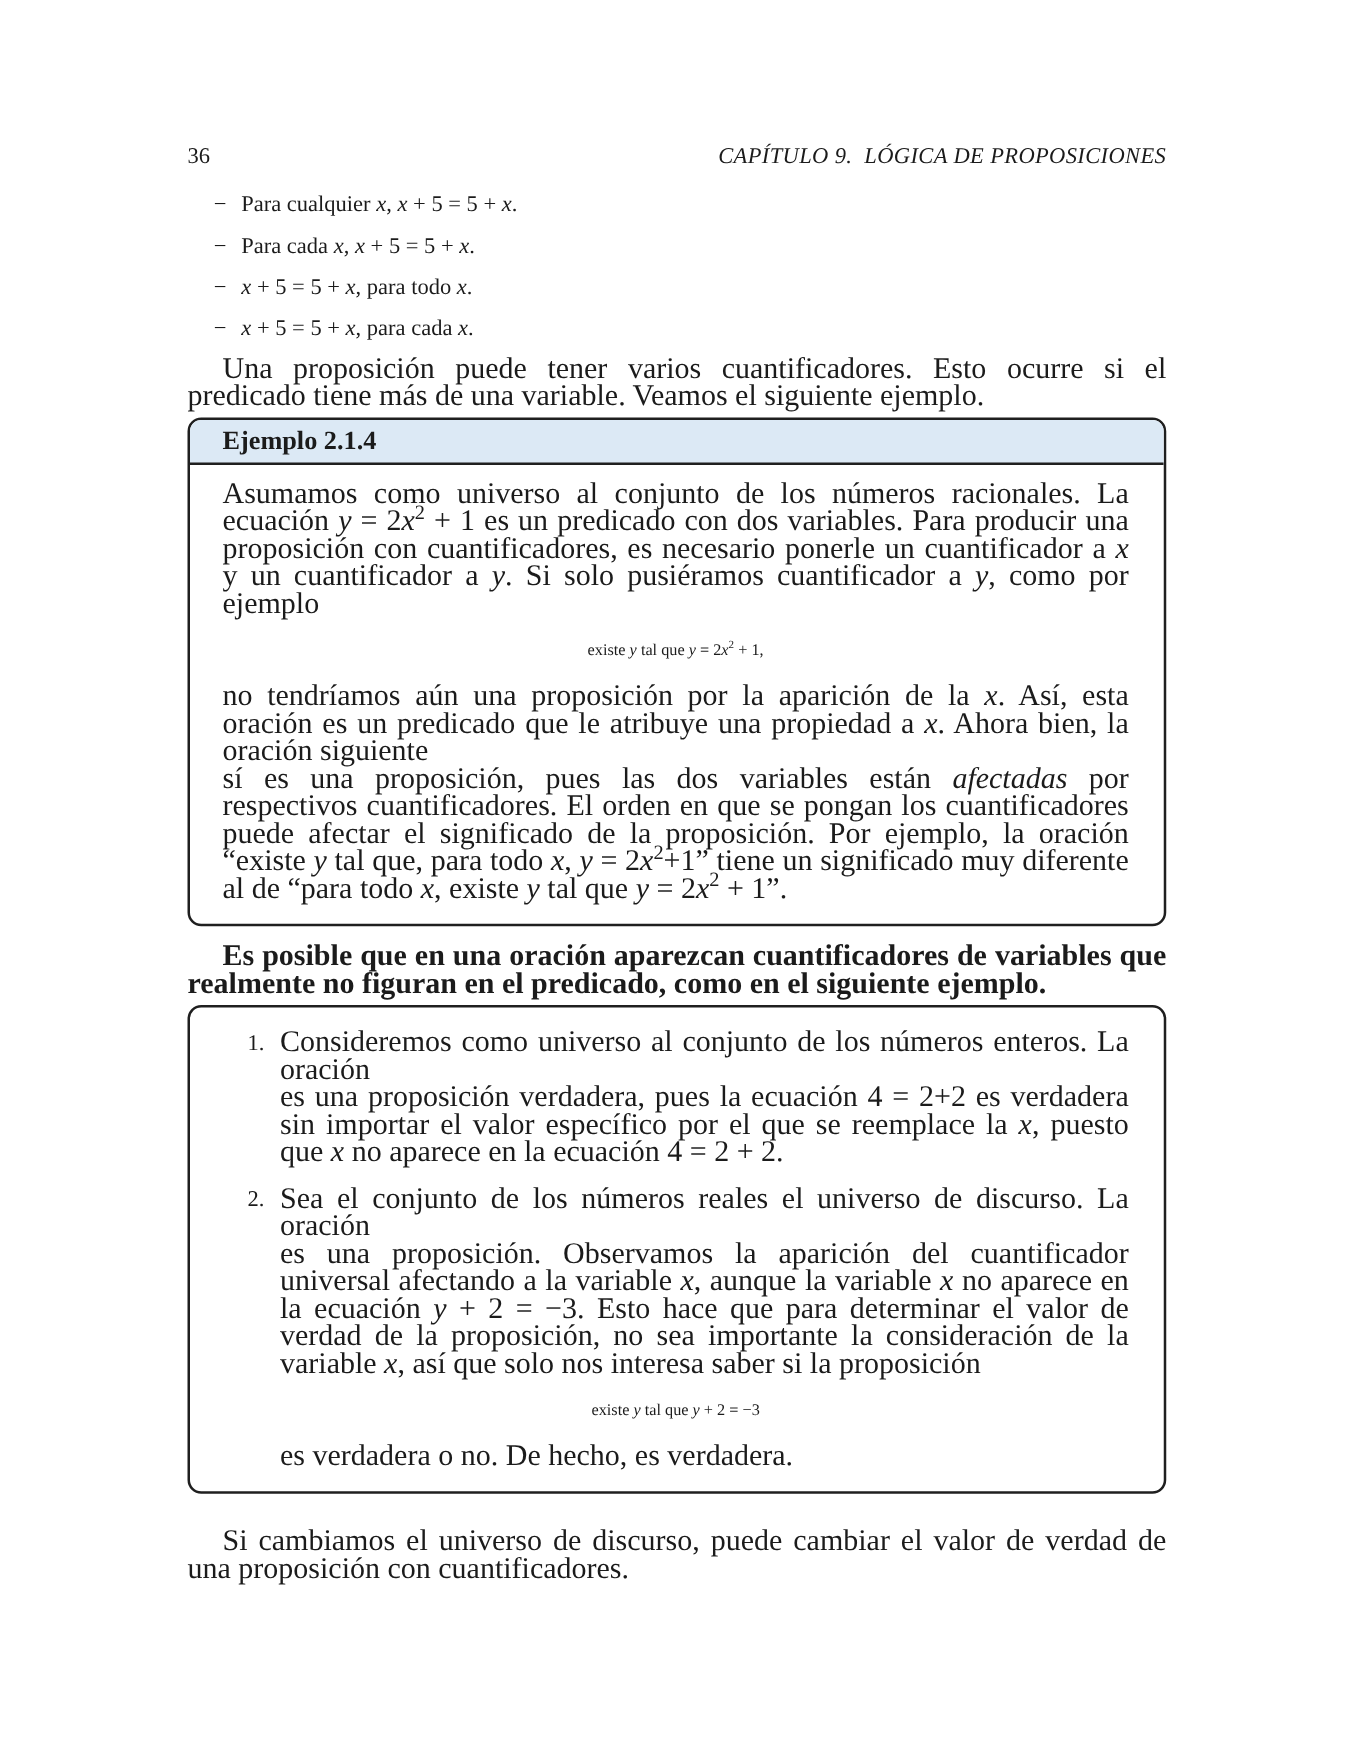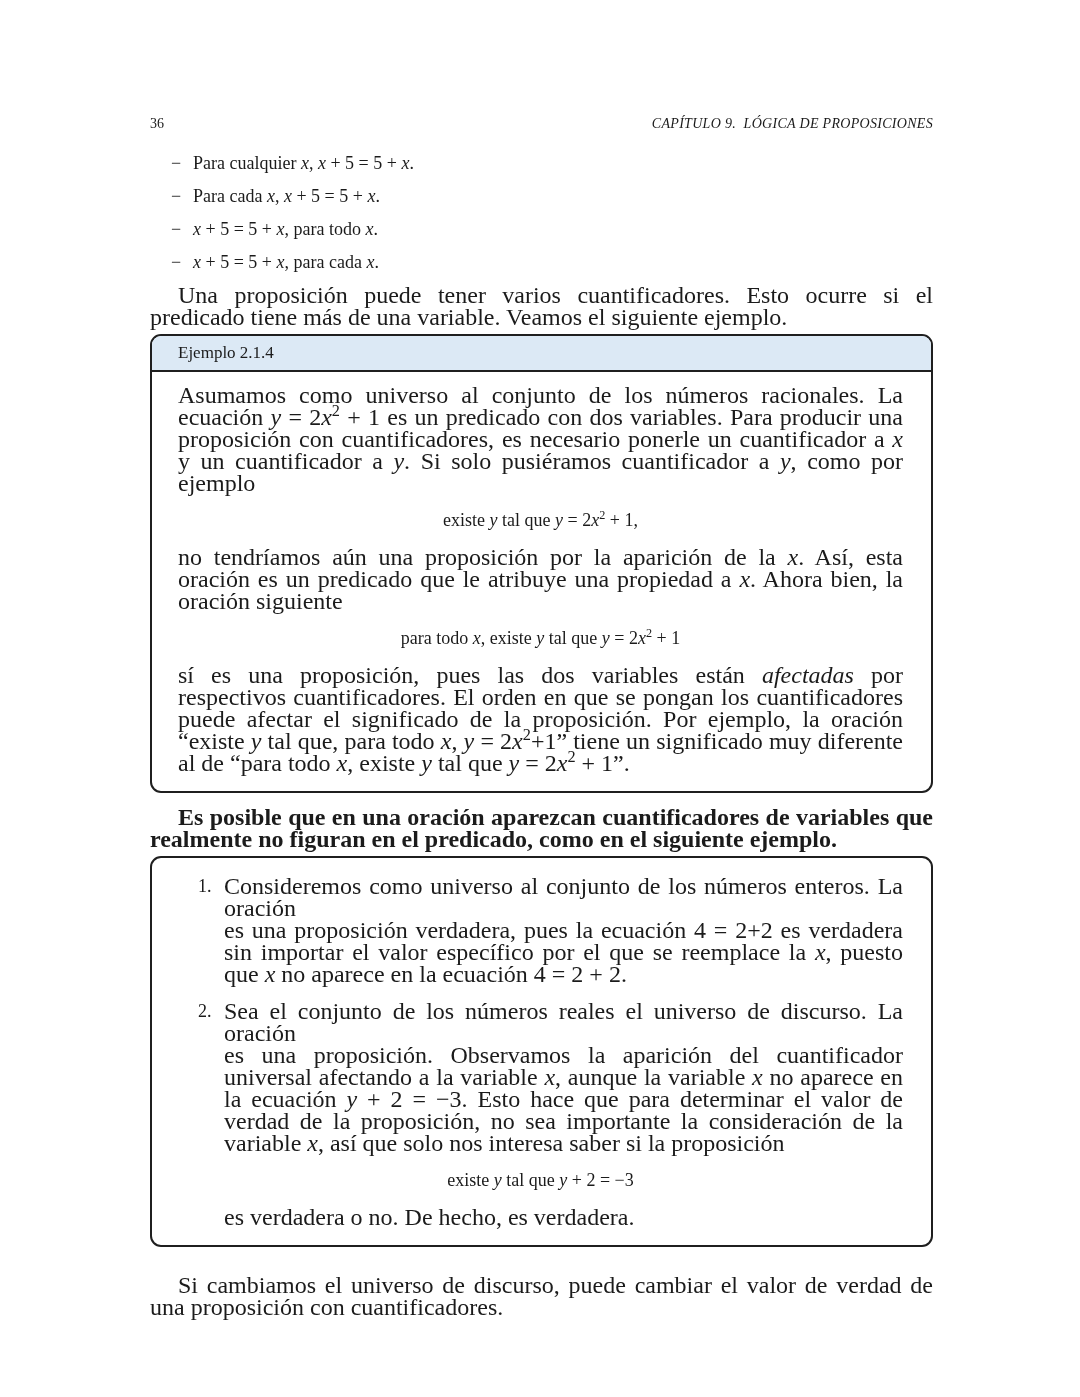--- a/index.html
+++ b/index.html
@@ -16,21 +16,21 @@
     color: var(--text_color);
     overflow: hidden;
   }
   .page {
     width: 1080px; height: 1397px;
     padding: 113px 147px 0 150px;
   }
   
   .runhead {
     display: flex; justify-content: space-between; align-items: flex-end;
-    font-size: 14px; line-height: 22px; gap: 10px;
+    font-size: 18px; line-height: 22px; gap: 10px;
   }
   .chapter { font-style: italic; white-space: pre; letter-spacing: 0.3px; }
   
   .dashlist { margin-top: 17px; }
   .dash-item {
     position: relative;
     padding-left: 43px;
     font-size: 18px; line-height: 22px;
     margin-bottom: 11px;
   }
@@ -49,29 +49,29 @@
     margin-top: 6px;
     border: 2px solid var(--box_border);
     border-radius: 11px;
     overflow: hidden;
     background: #fff;
   }
   .extitle {
     background: var(--box_header_bg);
     border-bottom: 2px solid var(--box_border);
     padding: 5px 24px 6px 26px;
-    font-weight: normal;
-    font-size: 17px;
+    font-weight: bold;
+    font-size: 21px;
     line-height: 23px;
   }
   .exbody { padding: 12px 28px 17px 26px; }
   .exbody .para { margin: 0; }
   .formula {
     text-align: center;
-    font-size: 18px; line-height: 22px;
+    font-size: 13px; line-height: 22px;
     margin: 15px 0;
   }
   
   .num-item { position: relative; padding-left: 46px; margin-top: 15px; }
   .num-item:first-child { margin-top: 5px; }
   .num-item .inum { position: absolute; left: 20px; top: 0; font-size: 18px; line-height: 22px; }
   .num-item .formula { margin-left: -46px; }
   i { font-style: italic; }
   sup { font-size: 0.68em; line-height: 0; vertical-align: super; }
 </style>
@@ -105,21 +105,20 @@
   </div>
 
   <p class="para indented p-afterlist">Una proposición puede tener varios cuantificadores. Esto ocurre si el predicado tiene más de una variable. Veamos el siguiente ejemplo.</p>
 
   <section class="exbox">
     <div class="extitle">Ejemplo 2.1.4</div>
     <div class="exbody">
       <p class="para">Asumamos como universo al conjunto de los números racionales. La ecuación <i>y</i> = 2<i>x</i><sup>2</sup> + 1 es un predicado con dos variables. Para producir una proposición con cuantificadores, es necesario ponerle un cuantificador a <i>x</i> y un cuantificador a <i>y</i>. Si solo pusiéramos cuantificador a <i>y</i>, como por ejemplo</p>
       <div class="formula">existe <i>y</i> tal que <i>y</i> = 2<i>x</i><sup>2</sup> + 1,</div>
       <p class="para">no tendríamos aún una proposición por la aparición de la <i>x</i>. Así, esta oración es un predicado que le atribuye una propiedad a <i>x</i>. Ahora bien, la oración siguiente</p>
-      <div class="formula">para todo <i>x</i>, existe <i>y</i> tal que <i>y</i> = 2<i>x</i><sup>2</sup> + 1</div>
       <p class="para">sí es una proposición, pues las dos variables están <i>afectadas</i> por respectivos cuantificadores. El orden en que se pongan los cuantificadores puede afectar el significado de la proposición. Por ejemplo, la oración “existe <i>y</i> tal que, para todo <i>x</i>, <i>y</i> = 2<i>x</i><sup>2</sup>+1” tiene un significado muy diferente al de “para todo <i>x</i>, existe <i>y</i> tal que <i>y</i> = 2<i>x</i><sup>2</sup> + 1”.</p>
     </div>
   </section>
 
   <p class="para indented p-between">Es posible que en una oración aparezcan cuantificadores de variables que realmente no figuran en el predicado, como en el siguiente ejemplo.</p>
 
   <section class="exbox">
     <div class="exbody">
 
       <div class="num-item">

